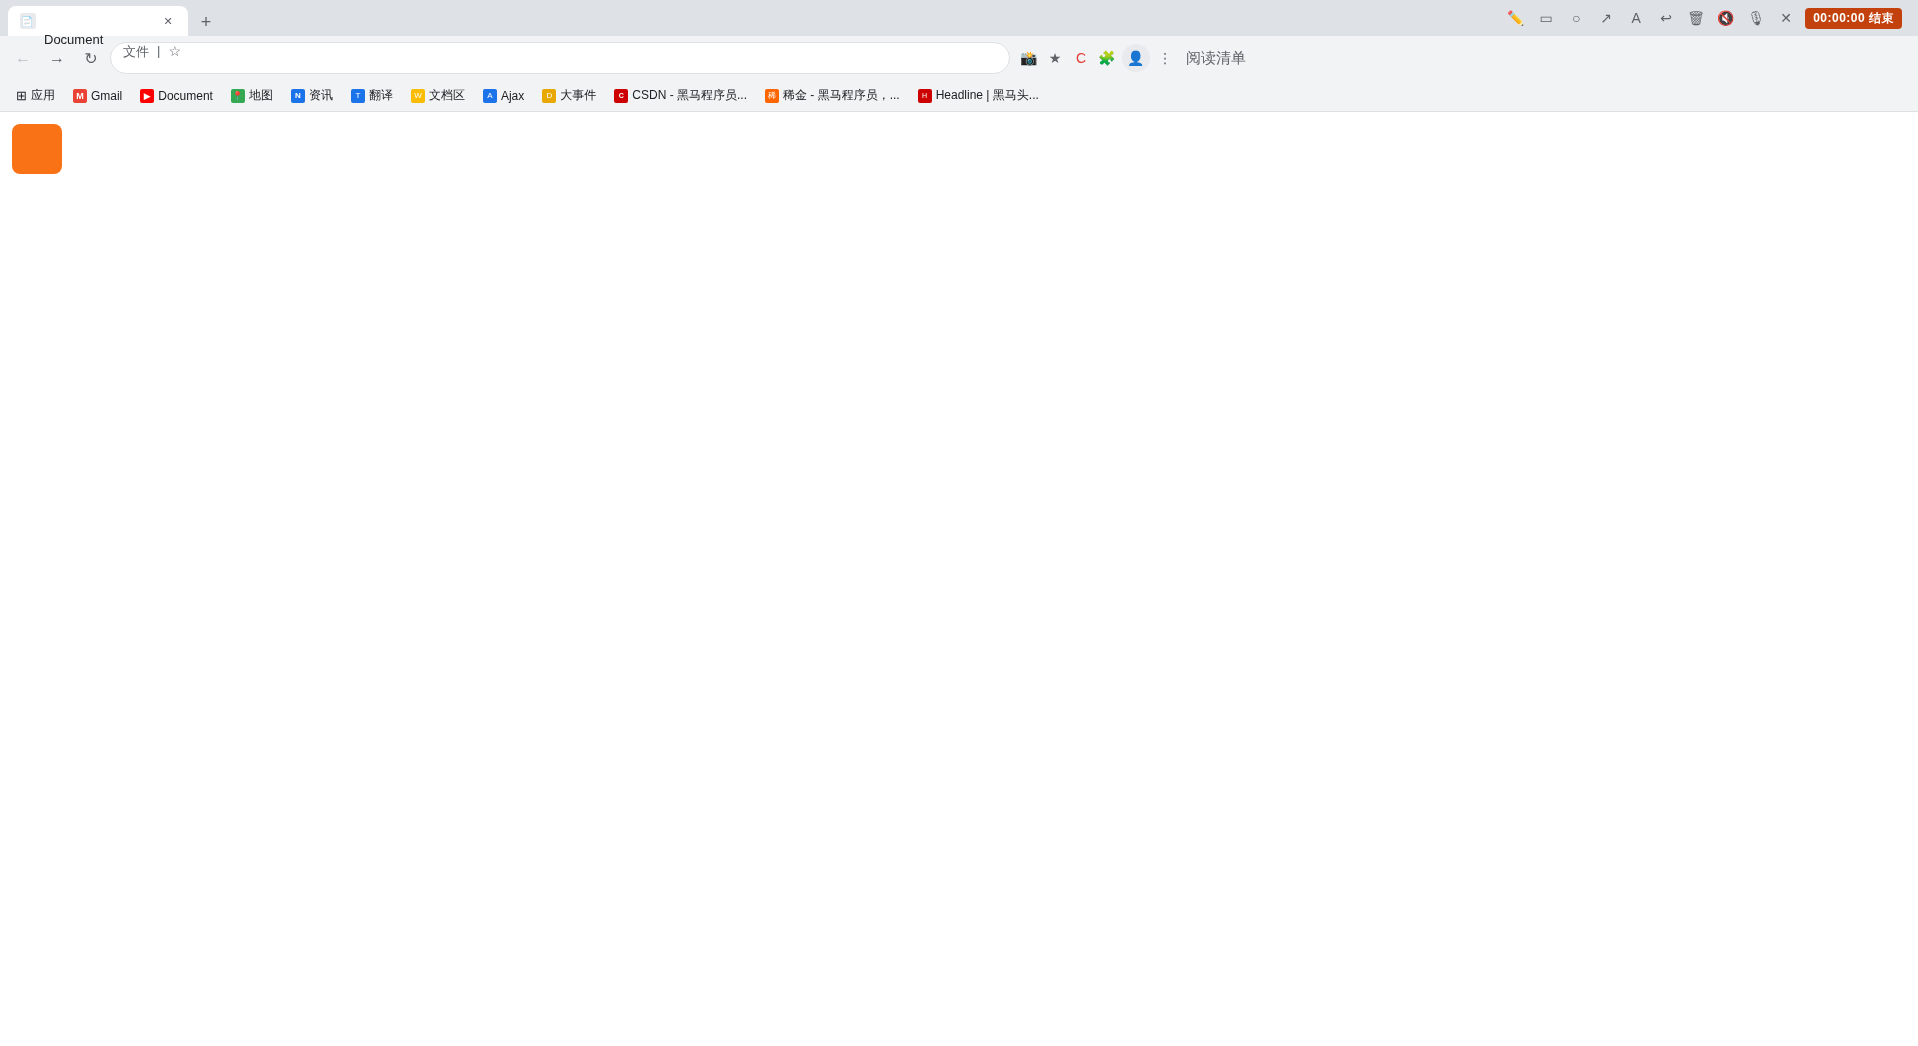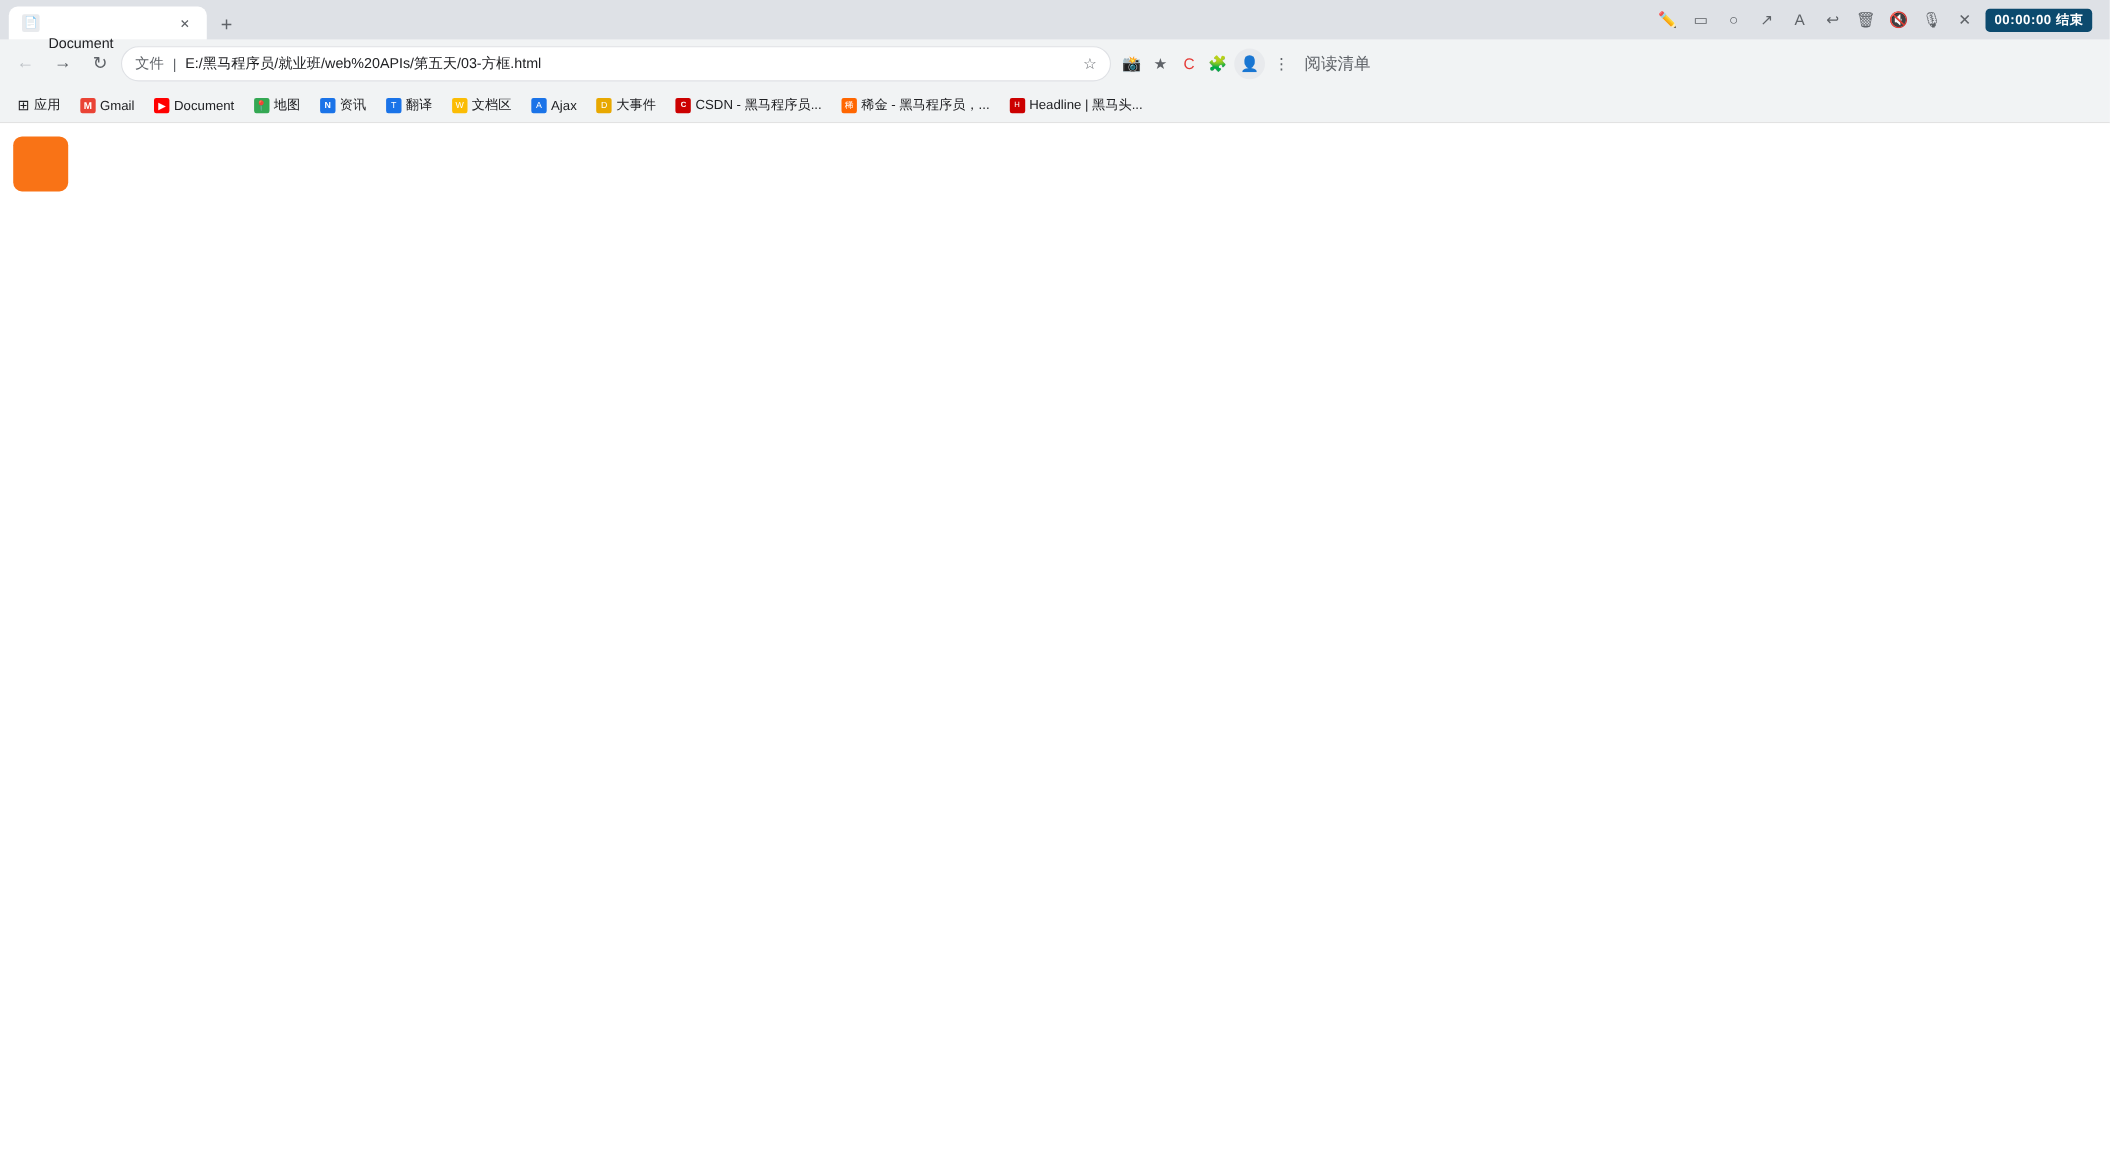--- a/index.html
+++ b/index.html
@@ -81,21 +81,21 @@
       height: 22px;
       display: flex;
       align-items: center;
       justify-content: center;
       cursor: pointer;
       color: #5f6368;
       font-size: 14px;
       border-radius: 4px;
     }
     .timer-badge {
-      background: #0c4a6e;
+      background: #c2410c;
       color: #fff;
       font-size: 12px;
       font-weight: bold;
       padding: 2px 8px;
       border-radius: 4px;
       letter-spacing: 0.5px;
     }
 
     
     .nav-bar {
@@ -114,21 +114,20 @@
       align-items: center;
       justify-content: center;
       cursor: pointer;
       color: #5f6368;
       font-size: 16px;
     }
     .nav-btn.disabled { color: #bdc1c6; cursor: default; }
     .address-bar {
       flex: 1;
       display: flex;
-      align-items: center;
       background: #fff;
       border-radius: 20px;
       height: 32px;
       padding: 0 12px;
       gap: 8px;
       border: 1px solid #dfe1e5;
       cursor: text;
       max-width: 900px;
     }
     .address-prefix {
@@ -238,21 +237,20 @@
   </div>
 
   <div class="nav-bar">
     <div class="nav-btn disabled">←</div>
     <div class="nav-btn">→</div>
     <div class="nav-btn">↻</div>
 
     <div class="address-bar">
       <span class="address-prefix">文件</span>
       <span style="color:#5f6368; font-size:13px;"> | </span>
-      <span class="address-text">E:/黑马程序员/就业班/web%20APIs/第五天/03-方框.html</span>
       <span style="color:#5f6368; font-size:14px; cursor:pointer;">☆</span>
     </div>
 
     <div class="nav-right">
       <div class="toolbar-icon" title="screenshot">📸</div>
       <div class="toolbar-icon" title="favorites">★</div>
       <div class="toolbar-icon" title="collections" style="color:#e53935;">C</div>
       <div class="toolbar-icon" title="extensions">🧩</div>
       <div class="profile-icon">👤</div>
       <div class="toolbar-icon" title="menu">⋮</div>

